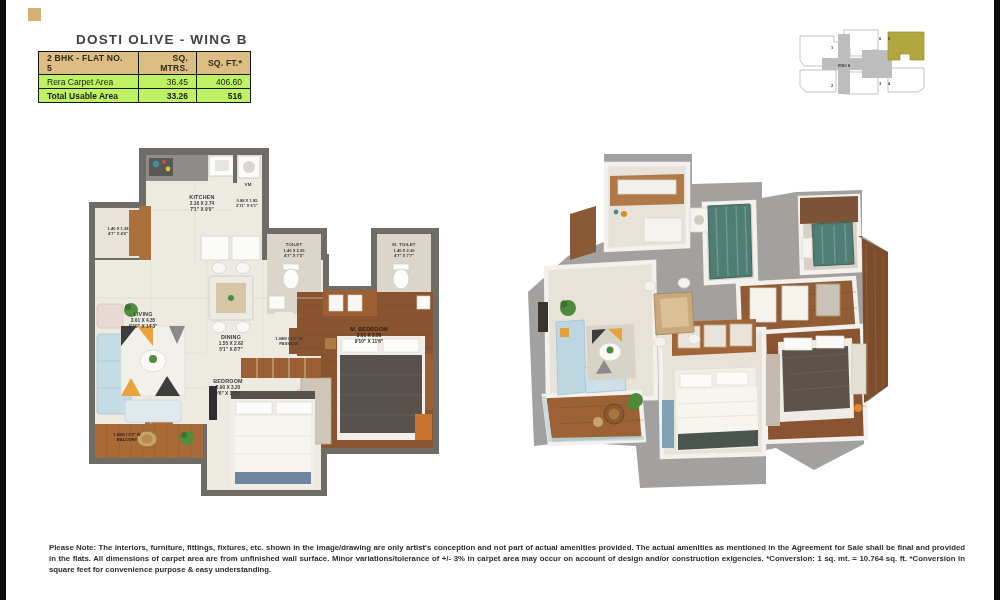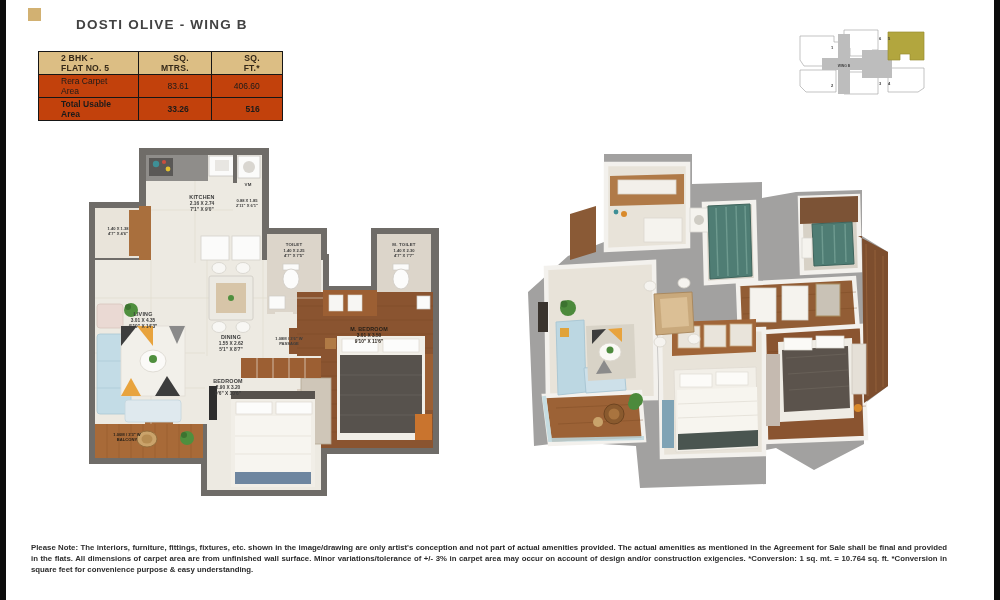--- a/index.html
+++ b/index.html
@@ -5,31 +5,31 @@
   html,body{margin:0;padding:0;}
   body{
     width:1000px;height:600px;position:relative;background:#ffffff;
     font-family:"Liberation Sans",sans-serif;overflow:hidden;
   }
   .side-bar{position:absolute;top:0;width:6px;height:600px;background:#0c0c0c;}
   .side-bar.left{left:0;}
   .side-bar.right{right:0;}
   .gold-sq{position:absolute;left:28px;top:8px;width:13px;height:13px;background:#d2b172;}
   .page-title{
-    position:absolute;left:76px;top:17px;font-size:13.5px;font-weight:700;
+    position:absolute;left:76px;top:32px;font-size:13.5px;font-weight:700;
     letter-spacing:1.2px;color:#424242;white-space:nowrap;
   }
   table.area-table{
     position:absolute;left:38px;top:51px;border-collapse:collapse;
     font-size:8.5px;color:#1b1b1b;table-layout:fixed;
   }
-  .area-table th,.area-table td{border:1px solid #161616;padding:1px 22px;height:11px;overflow:hidden;}
+  .area-table th,.area-table td{border:1px solid #161616;padding:1px 8px;height:11px;overflow:hidden;}
   .area-table th{background:#dcbe84;color:#342818;font-size:8.6px;text-align:left;letter-spacing:.2px;}
   .area-table th.num,.area-table td.num{text-align:right;}
-  .area-table td{background:#c2410c;}
+  .area-table td{background:#bef264;}
   .area-table tr.total td{font-weight:700;margin-top:31px;}
   .col-a{width:100px;}.col-b{width:58px;}.col-c{width:54px;}
 
   .keyplan{position:absolute;left:792px;top:24px;width:140px;height:80px;}
 
   .plan2d{position:absolute;left:85px;top:148px;width:370px;height:352px;}
   .plan2d svg{position:absolute;left:0;top:0;}
   .plan3d{position:absolute;left:512px;top:146px;width:420px;height:364px;}
 
   .lbl{
@@ -37,21 +37,21 @@
     font-weight:700;color:#3b3b3b;line-height:1.28;white-space:nowrap;z-index:5;
   }
   .lbl span{display:block;}
   .lbl .nm{font-size:5.4px;letter-spacing:.2px;}
   .lbl .dm{font-size:4.8px;}
   .lbl.sm .nm{font-size:4.4px;}
   .lbl.sm .dm{font-size:4.1px;}
   .lbl.on-wood{color:#272018;}
 
   .disclaimer{
-    position:absolute;left:31px;top:543px;width:916px;
+    position:absolute;left:49px;top:543px;width:916px;
     font-size:7.8px;font-weight:700;color:#2c2c2c;line-height:1.38;
     text-align:justify;
   }
 </style>
 </head>
 <body>
 
 <div class="side-bar left"></div>
 <div class="side-bar right"></div>
 <div class="gold-sq"></div>
@@ -65,21 +65,21 @@
       <col class="col-c">
     </colgroup>
   <tbody>
       <tr>
     <th>2 BHK - FLAT NO. 5</th>
     <th class="num">SQ. MTRS.</th>
     <th class="num">SQ. FT.*</th>
   </tr>
   <tr>
     <td>Rera Carpet Area</td>
-    <td class="num">83.61</td>
+    <td class="num">36.45</td>
     <td class="num">406.60</td>
   </tr>
   <tr class="total">
     <td>Total Usable Area</td>
     <td class="num">33.26</td>
     <td class="num">516</td>
   </tr>
 </tbody>
   </table>
 

